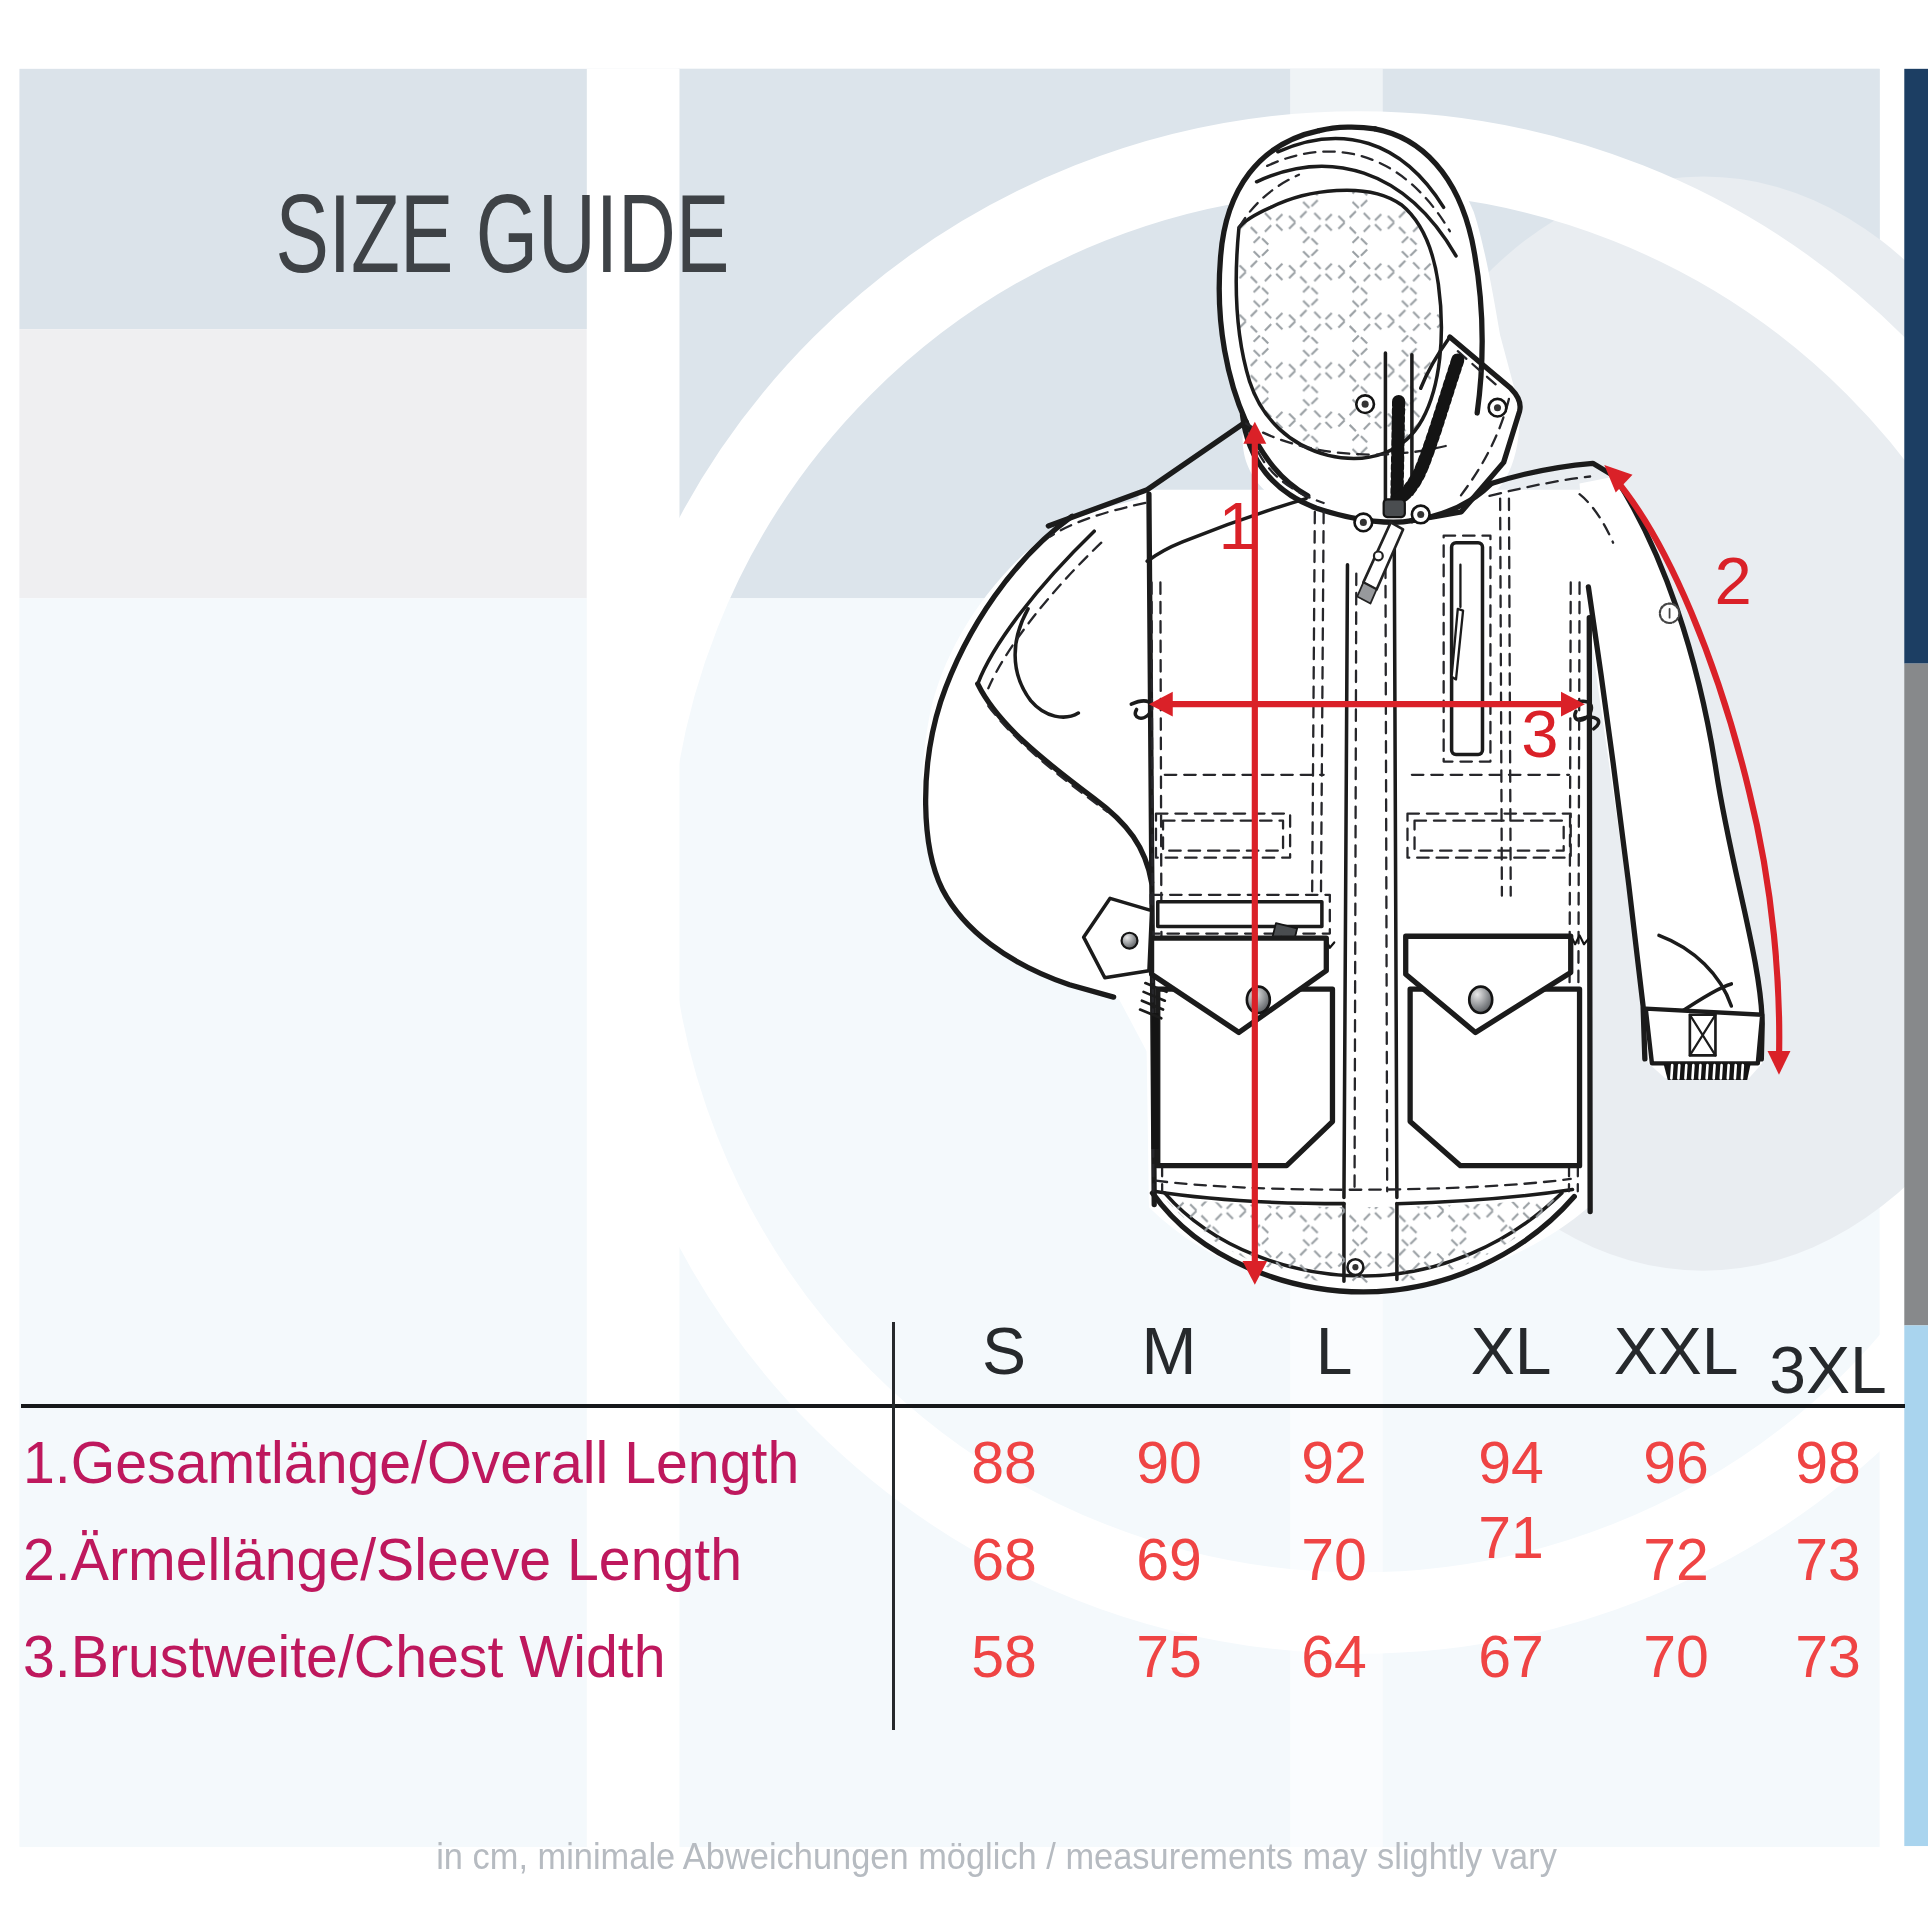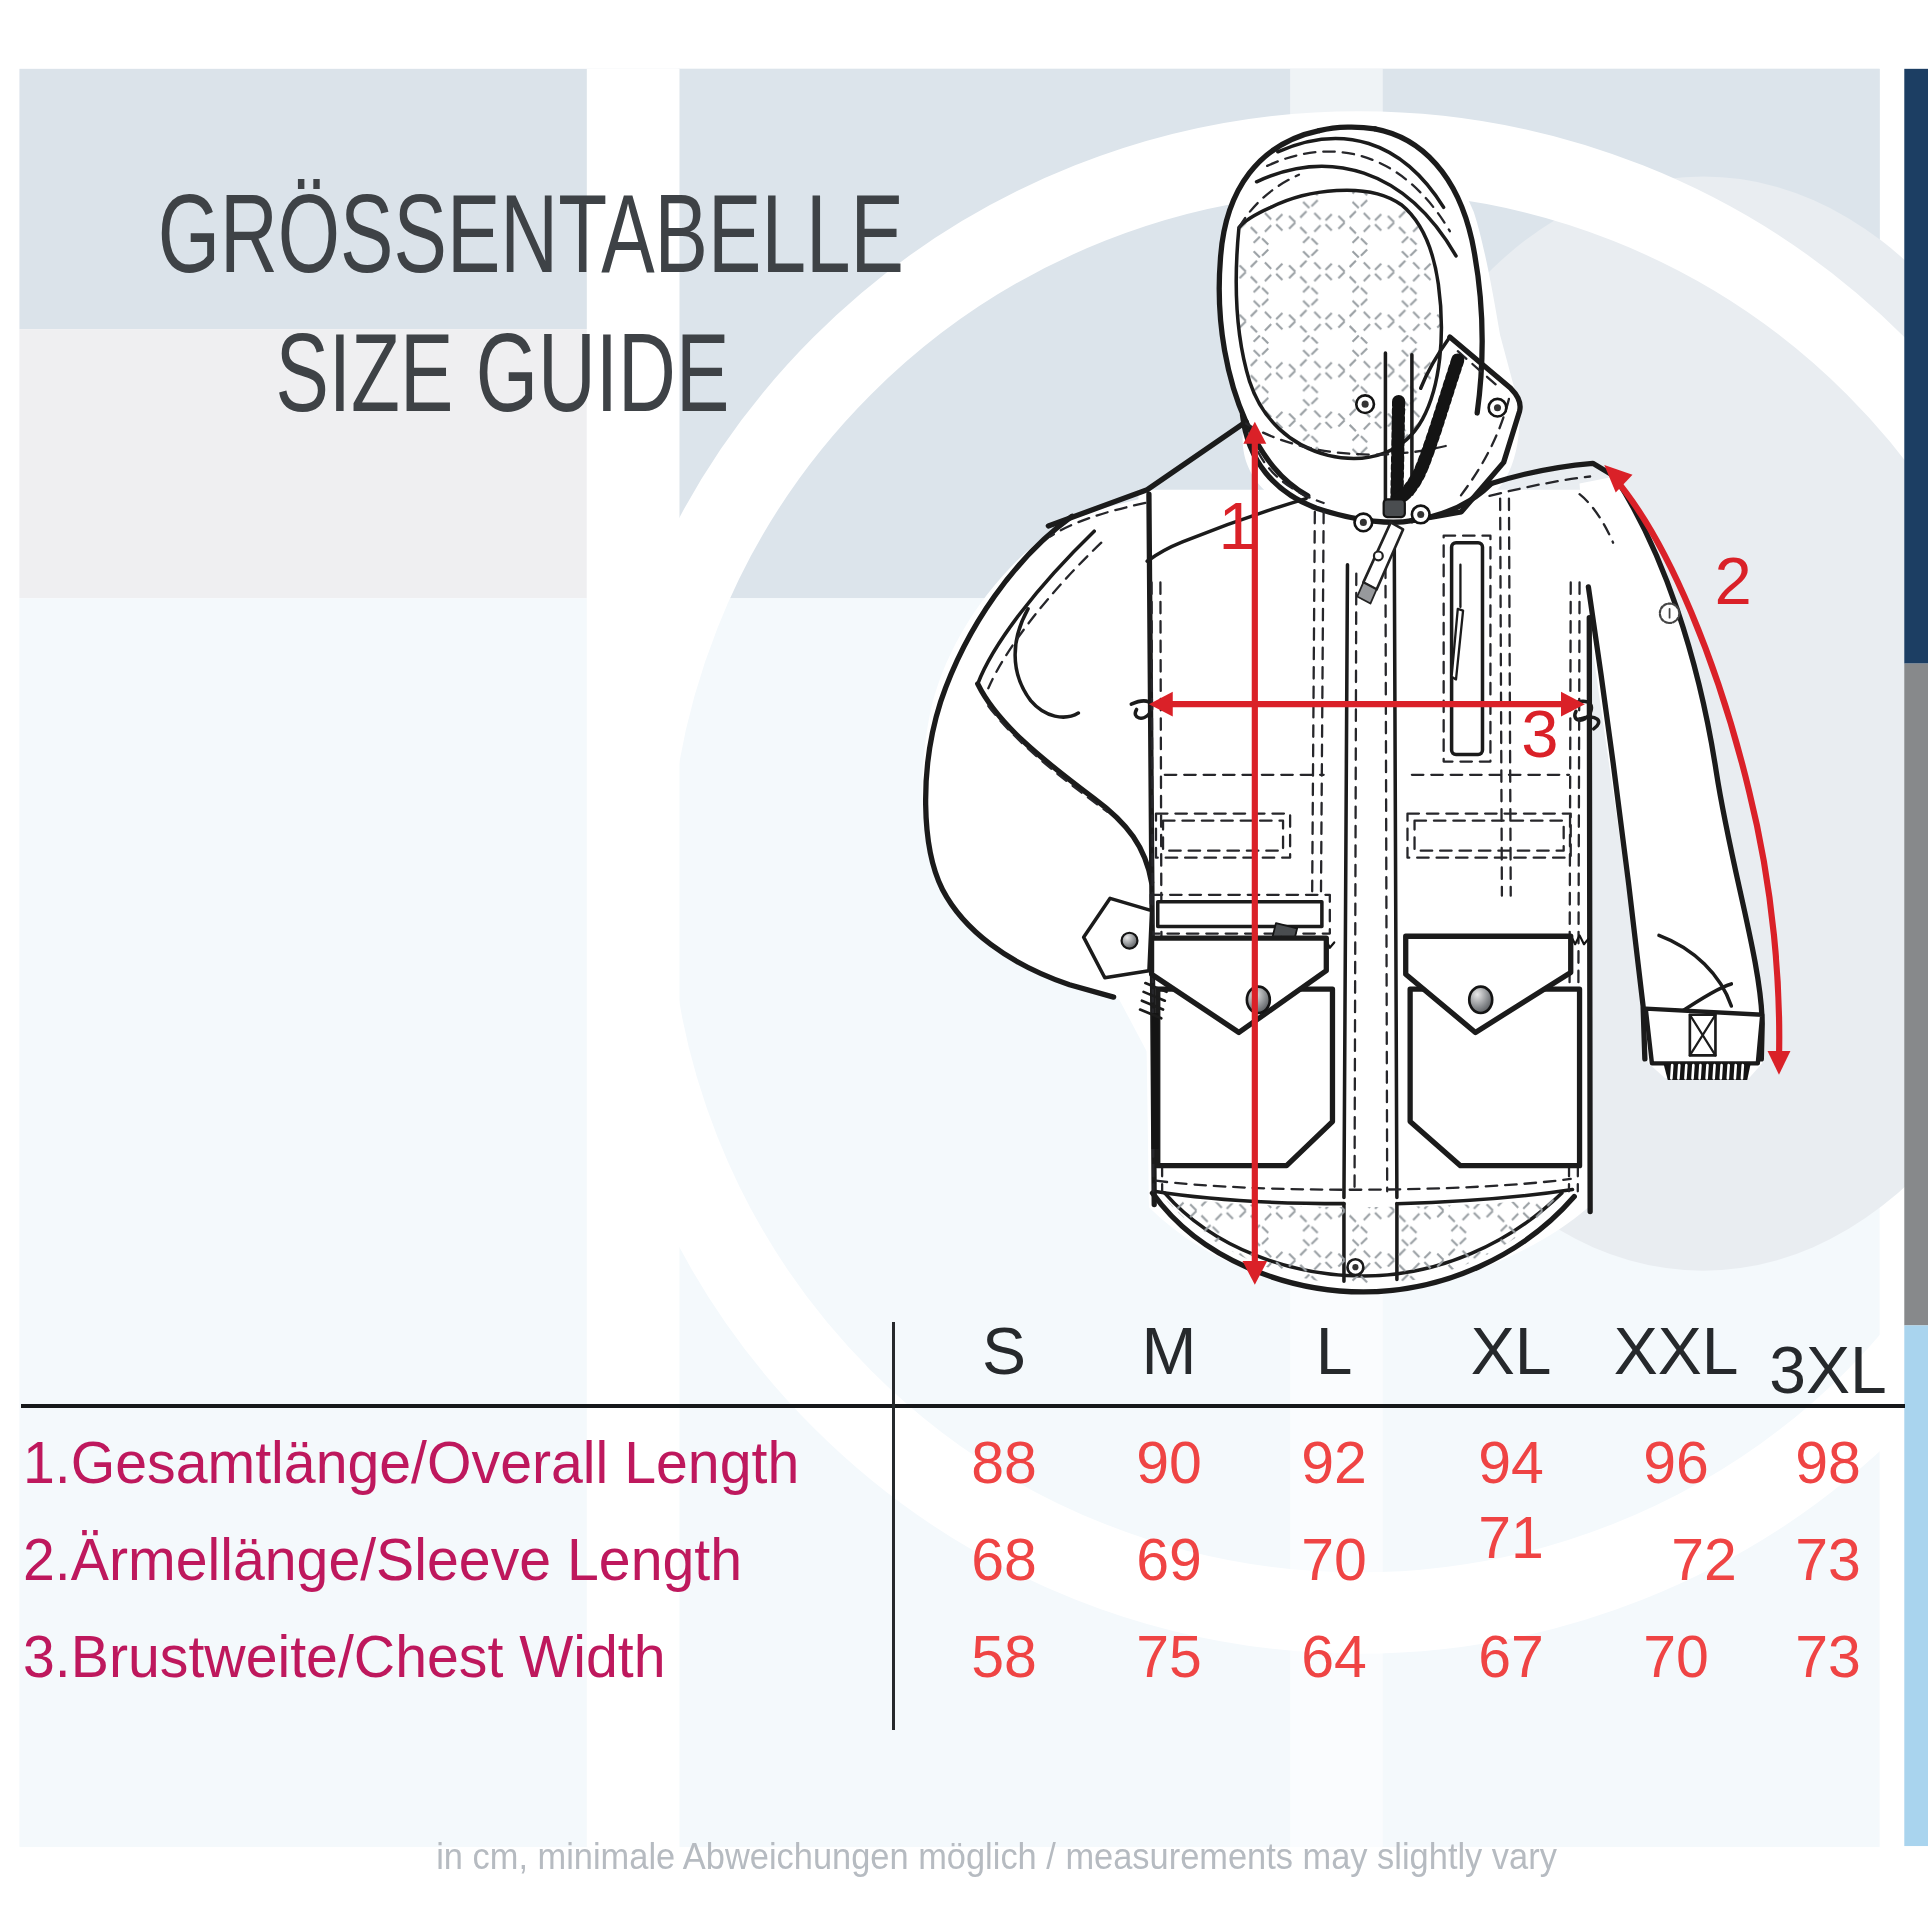--- a/index.html
+++ b/index.html
@@ -227,21 +227,20 @@
     <g>
       <path d="M1316,798 L1782,798" stroke="#da2128" stroke-width="7" fill="none"></path>
       <path d="M1302,798 L1329,784 L1329,812 Z" fill="#da2128"></path>
       <path d="M1796,798 L1769,784 L1769,812 Z" fill="#da2128"></path>
       <text class="arrow-num" x="1745" y="858" fill="#da2128" text-anchor="middle">3</text>
     </g>
   </g>
 </svg>
 
 <div class="abs title">
-  <span class="title-line"><span>GRÖSSENTABELLE</span></span>
   <span class="title-line"><span>SIZE GUIDE</span></span>
 </div>
 
 <div>
 
   <div class="abs thead-cell" style="left:1004px;">S</div>
   <div class="abs thead-cell" style="left:1169px;">M</div>
   <div class="abs thead-cell" style="left:1334px;">L</div>
   <div class="abs thead-cell" style="left:1511px;">XL</div>
   <div class="abs thead-cell" style="left:1676px;">XXL</div>
@@ -256,21 +255,21 @@
   <div class="abs cell" style="top:1426px;left:1334px;">92</div>
   <div class="abs cell" style="top:1426px;left:1511px;">94</div>
   <div class="abs cell" style="top:1426px;left:1676px;">96</div>
   <div class="abs cell" style="top:1426px;left:1828px;">98</div>
 
   <div class="abs row-label" style="top:1523px;"><span>2.Ärmellänge/Sleeve Length</span></div>
   <div class="abs cell" style="top:1523px;left:1004px;">68</div>
   <div class="abs cell" style="top:1523px;left:1169px;">69</div>
   <div class="abs cell" style="top:1523px;left:1334px;">70</div>
   <div class="abs cell" style="top:1501px;left:1511px;">71</div>
-  <div class="abs cell" style="top:1523px;left:1676px;margin-left:28px;">72</div>
+  <div class="abs cell" style="top:1523px;left:1676px;">72</div>
   <div class="abs cell" style="top:1523px;left:1828px;">73</div>
 
   <div class="abs row-label" style="top:1620px;"><span>3.Brustweite/Chest Width</span></div>
   <div class="abs cell" style="top:1620px;left:1004px;">58</div>
   <div class="abs cell" style="top:1620px;left:1169px;">75</div>
   <div class="abs cell" style="top:1620px;left:1334px;">64</div>
   <div class="abs cell" style="top:1620px;left:1511px;">67</div>
   <div class="abs cell" style="top:1620px;left:1676px;">70</div>
   <div class="abs cell" style="top:1620px;left:1828px;">73</div>
 </div>

